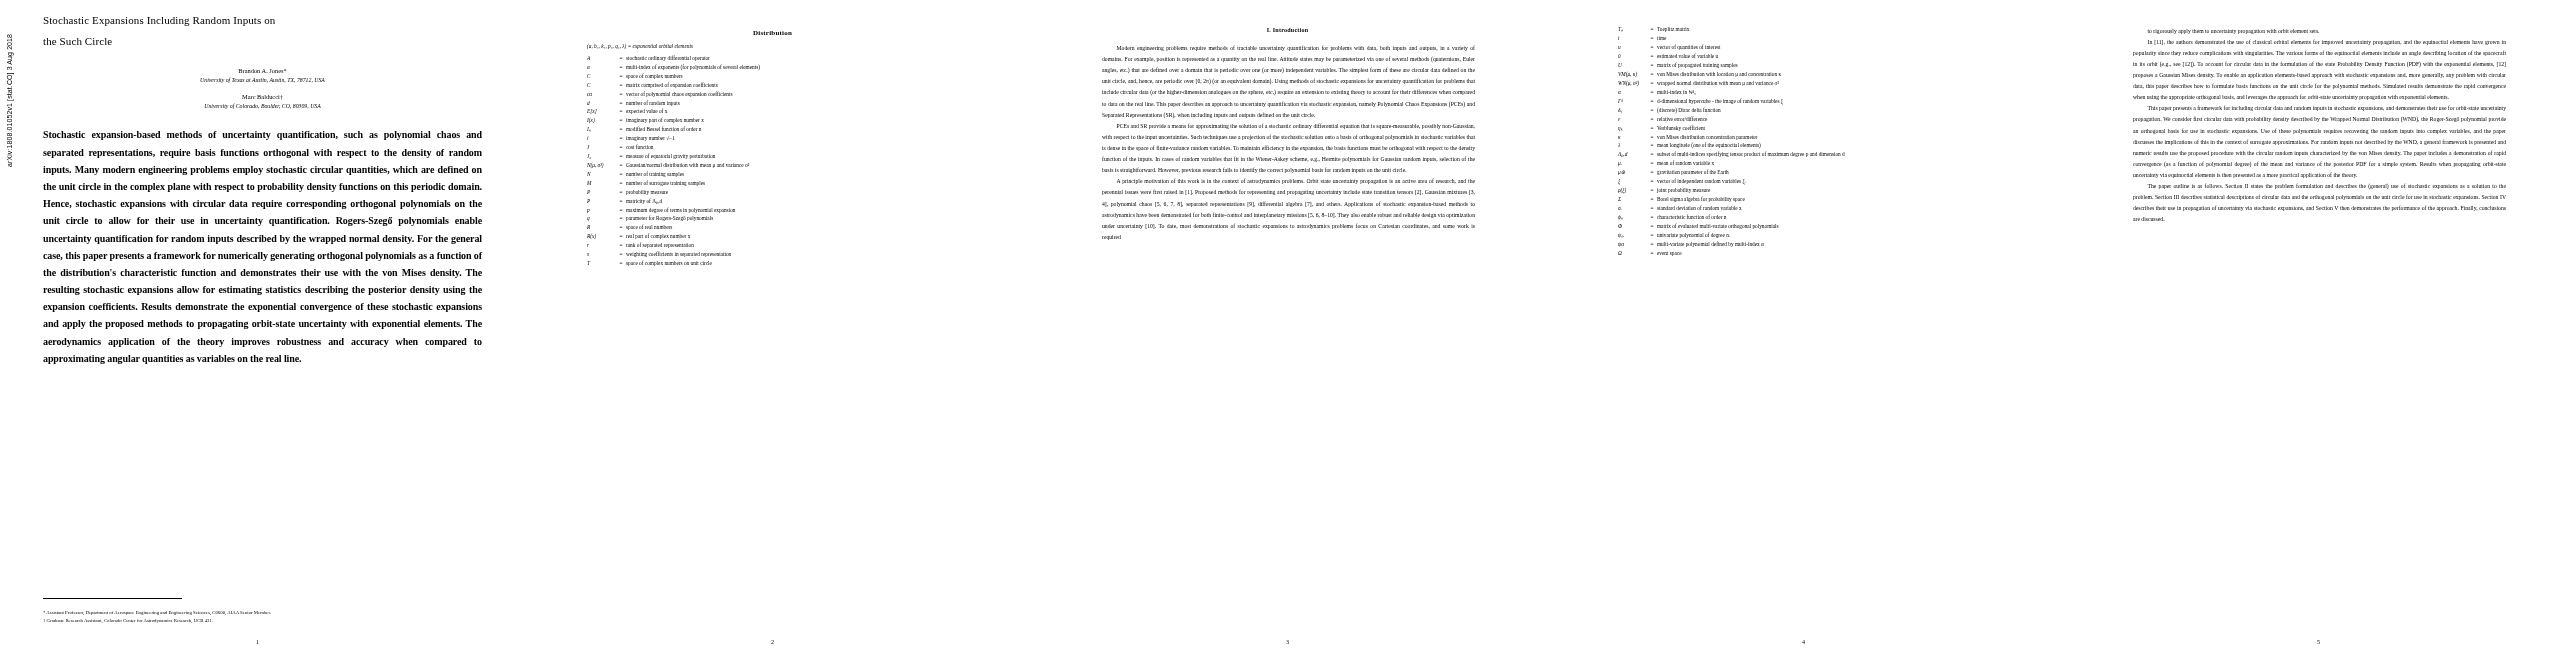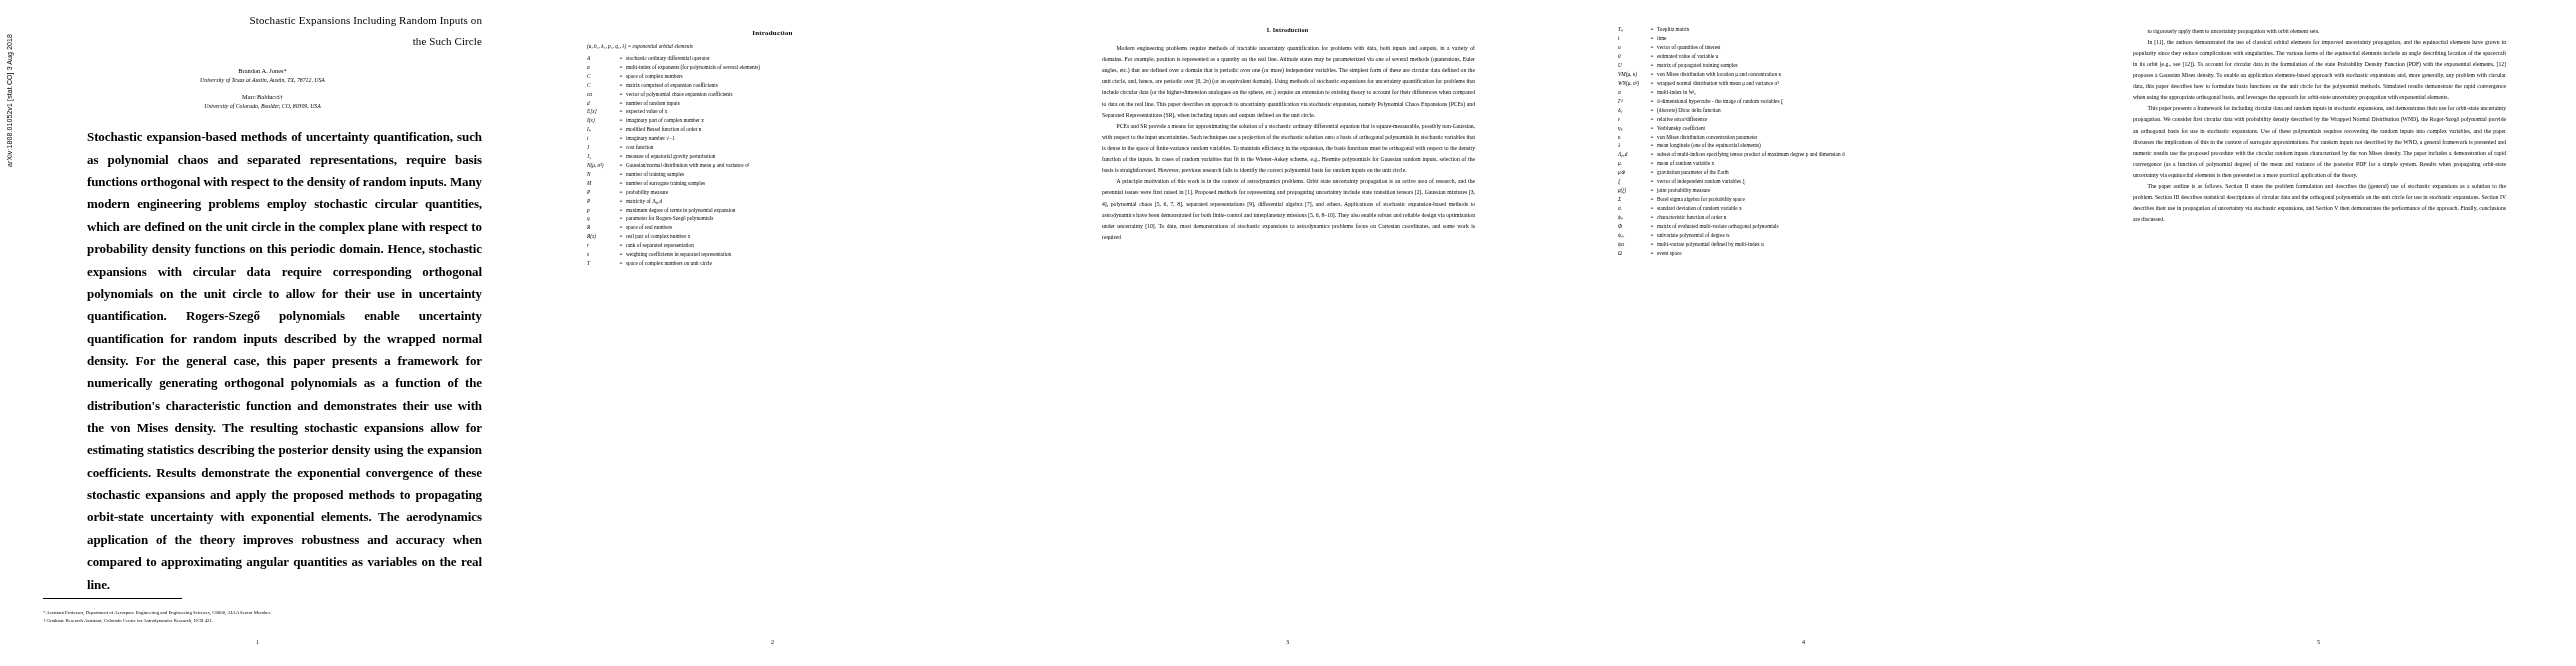--- a/index.html
+++ b/index.html
@@ -47,44 +47,43 @@
     white-space: nowrap;
     color: #000;
   }
   .p1-body {
     position: absolute;
     left: 43px;
     top: 10px;
     width: 439px;
   }
   .title {
-    text-align: right;
+    text-align: left;
     font-size: 11px;
     line-height: 1.9;
     font-weight: normal;
     margin: 0 0 3.3px 0;
     letter-spacing: 0.1px;
   }
   .authors {
     text-align: center;
     margin-top: 14.5px;
     font-size: 6.4px;
     line-height: 1.55;
   }
   .author-name { font-size: 6.4px; }
   .author-aff { font-style: italic; font-size: 5.8px; }
   .author-block { margin-bottom: 6.7px; }
   .abstract {
     margin-top: 15.6px;
     font-weight: bold;
-    font-size: 13px;
+    font-size: 10px;
     line-height: 1.72;
     text-align: justify;
     letter-spacing: -0.1px;
-    margin-left: 44px;
   }
   .footnote-rule {
     position: absolute;
     left: 43px;
     bottom: 68px;
     width: 139px;
     border-top: 0.6px solid #000;
   }
   .footnotes {
     position: absolute;
@@ -185,21 +184,21 @@
     <div class="footnote-rule"></div>
     <div class="footnotes">
       <div>* Assistant Professor, Department of Aerospace Engineering and Engineering Sciences, C0600, AIAA Senior Member.</div>
       <div>† Graduate Research Assistant, Colorado Center for Astrodynamics Research, UCB 431.</div>
     </div>
 
     <div class="page-num">1</div>
   </div>
 
   <div class="page" id="page2">
-    <div class="nom-title">Introduction</div>
+    <div class="nom-title">Distribution</div>
     <div class="nom-head">(a, b₁, k₁, p₁, q₁, λ)  =  exponential orbital elements</div>
     <table class="nom-table">
       <tbody id="nom-body">
           <tr>
             <td class="nom-sym">A</td>
             <td class="nom-eq">=</td>
             <td class="nom-def">stochastic ordinary differential operator</td>
           </tr>
           <tr>
             <td class="nom-sym">α</td>

